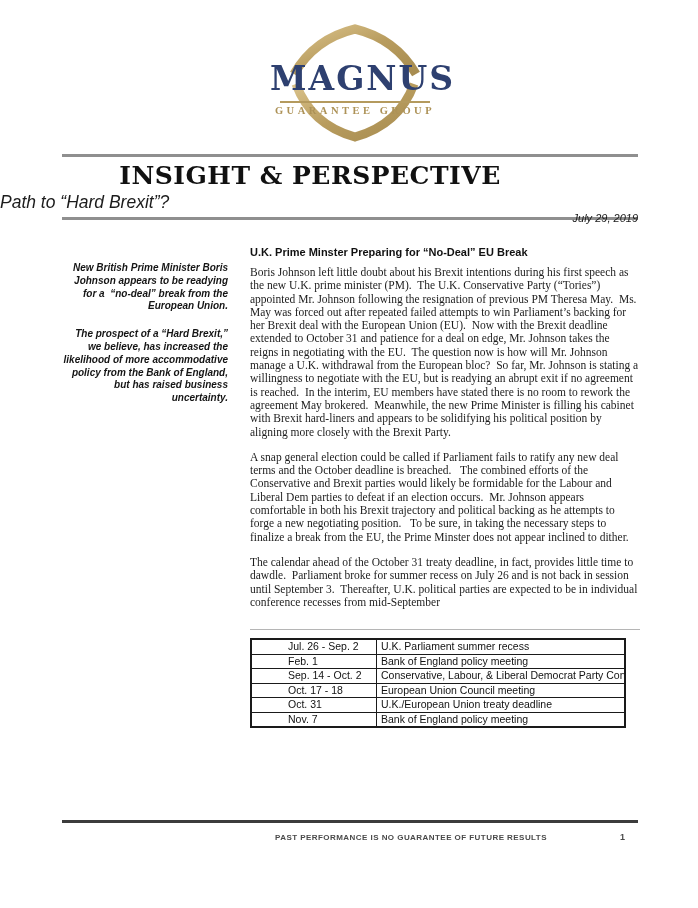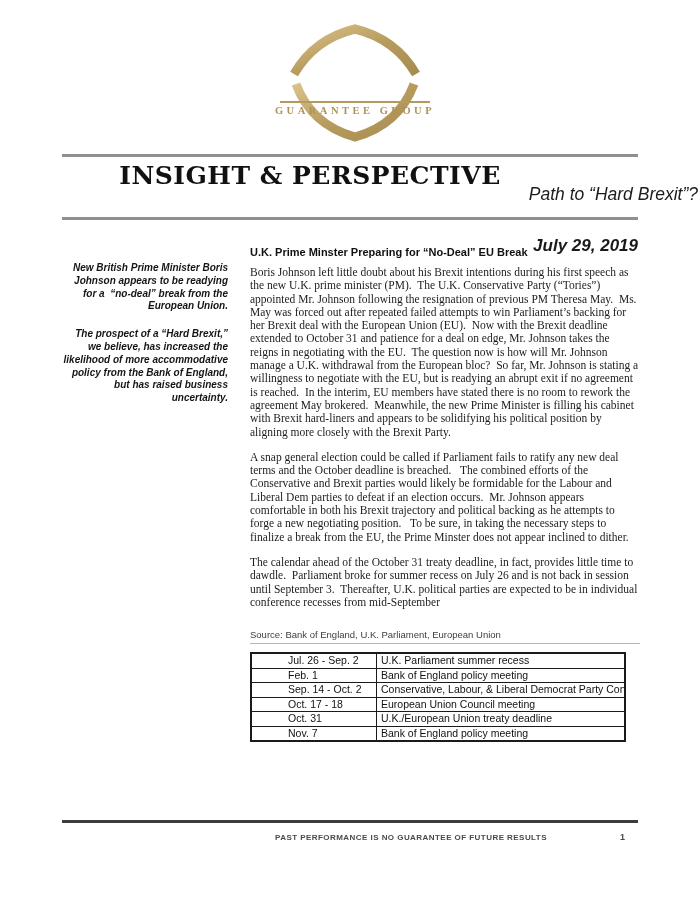--- a/index.html
+++ b/index.html
@@ -27,25 +27,25 @@
   
   .rule { position:absolute; left:62px; width:576px; height:3px; background:#8f8f8f; }
   .rule-top { top:154px; }
   .rule-bottom { top:217px; }
   .nl-title {
     position:absolute; top:162px; left:0; width:620px; text-align:center;
     font-family:"DejaVu Serif", serif; font-weight:700; font-size:25px;
     letter-spacing:0.5px; color:#111111; line-height:1.1;
   }
   .nl-subtitle {
-    position:absolute; top:184px; left:0; width:698px; text-align:right;
+    position:absolute; top:192px; left:0; width:698px; text-align:left;
     font-style:italic; font-size:17.5px; color:#1c1c1c;
   }
   .issue-date {
-    position:absolute; top:236px; right:60px; font-size:17px; font-weight:700; font-style:italic;
+    position:absolute; top:212px; right:60px; font-size:11px; font-weight:400; font-style:italic;
   }
 
   
   .columns { position:absolute; top:244px; left:62px; width:578px; display:flex; }
   .margin-col { width:166px; flex:none; padding-top:18px; }
   .margin-note {
     font-size:10px; font-weight:700; font-style:italic; line-height:12.8px;
     text-align:right; color:#151515; white-space:pre-wrap;
   }
   .margin-note + .margin-note { margin-top:15px; }
@@ -95,20 +95,21 @@
             <stop offset="0" stop-color="#d9c189"></stop>
             <stop offset="0.5" stop-color="#b89c5e"></stop>
             <stop offset="1" stop-color="#a78c50"></stop>
           </linearGradient>
         </defs>
 
         <path d="M24,52 C38,28 60,13 85,7 C110,13 132,28 146,52" fill="none" stroke="url(#gold)" stroke-width="9" stroke-linejoin="miter"></path>
 
         <path d="M26,62 C36,89 56,107 85,115 C114,107 134,89 144,62" fill="none" stroke="url(#gold)" stroke-width="9"></path>
       </svg>
+      <div class="wordmark">MAGNUS</div>
       <div class="gold-divider"></div>
       <div class="logo-subtext">GUARANTEE GROUP</div>
     </div>
   </div>
 
   <div class="rule rule-top"></div>
   <div class="nl-title">INSIGHT &amp; PERSPECTIVE</div>
   <div class="nl-subtitle">Path to “Hard Brexit”?</div>
   <div class="rule rule-bottom"></div>
   <div class="issue-date">July 29, 2019</div>
@@ -119,21 +120,20 @@
       <div class="margin-note">The prospect of a “Hard Brexit,” we believe, has increased the likelihood of more accommodative policy from the Bank of England, but has raised business uncertainty.</div>
     </div>
 
     <div class="main-col">
       <div class="article-heading">U.K. Prime Minster Preparing for “No-Deal” EU Break</div>
       <p class="para">Boris Johnson left little doubt about his Brexit intentions during his first speech as the new U.K. prime minister (PM).  The U.K. Conservative Party (“Tories”) appointed Mr. Johnson following the resignation of previous PM Theresa May.  Ms. May was forced out after repeated failed attempts to win Parliament’s backing for her Brexit deal with the European Union (EU).  Now with the Brexit deadline extended to October 31 and patience for a deal on edge, Mr. Johnson takes the reigns in negotiating with the EU.  The question now is how will Mr. Johnson manage a U.K. withdrawal from the European bloc?  So far, Mr. Johnson is stating a willingness to negotiate with the EU, but is readying an abrupt exit if no agreement is reached.  In the interim, EU members have stated there is no room to rework the agreement May brokered.  Meanwhile, the new Prime Minister is filling his cabinet with Brexit hard-liners and appears to be solidifying his political position by aligning more closely with the Brexit Party.</p>
       <p class="para">A snap general election could be called if Parliament fails to ratify any new deal terms and the October deadline is breached.   The combined efforts of the Conservative and Brexit parties would likely be formidable for the Labour and Liberal Dem parties to defeat if an election occurs.  Mr. Johnson appears comfortable in both his Brexit trajectory and political backing as he attempts to forge a new negotiating position.   To be sure, in taking the necessary steps to finalize a break from the EU, the Prime Minster does not appear inclined to dither.</p>
       <p class="para">The calendar ahead of the October 31 treaty deadline, in fact, provides little time to dawdle.  Parliament broke for summer recess on July 26 and is not back in session until September 3.  Thereafter, U.K. political parties are expected to be in individual conference recesses from mid-September</p>
 
       <div class="table-block">
-        <div class="table-source">Source: Bank of England, U.K. Parliament, European Union</div>
         <div class="source-divider"></div>
         <table class="dates">
           <tbody>
             <tr>
               <td class="c0">Jul. 26 - Sep. 2</td>
               <td>U.K. Parliament summer recess</td>
             </tr>
             <tr>
               <td class="c0">Feb. 1</td>
               <td>Bank of England policy meeting</td>

